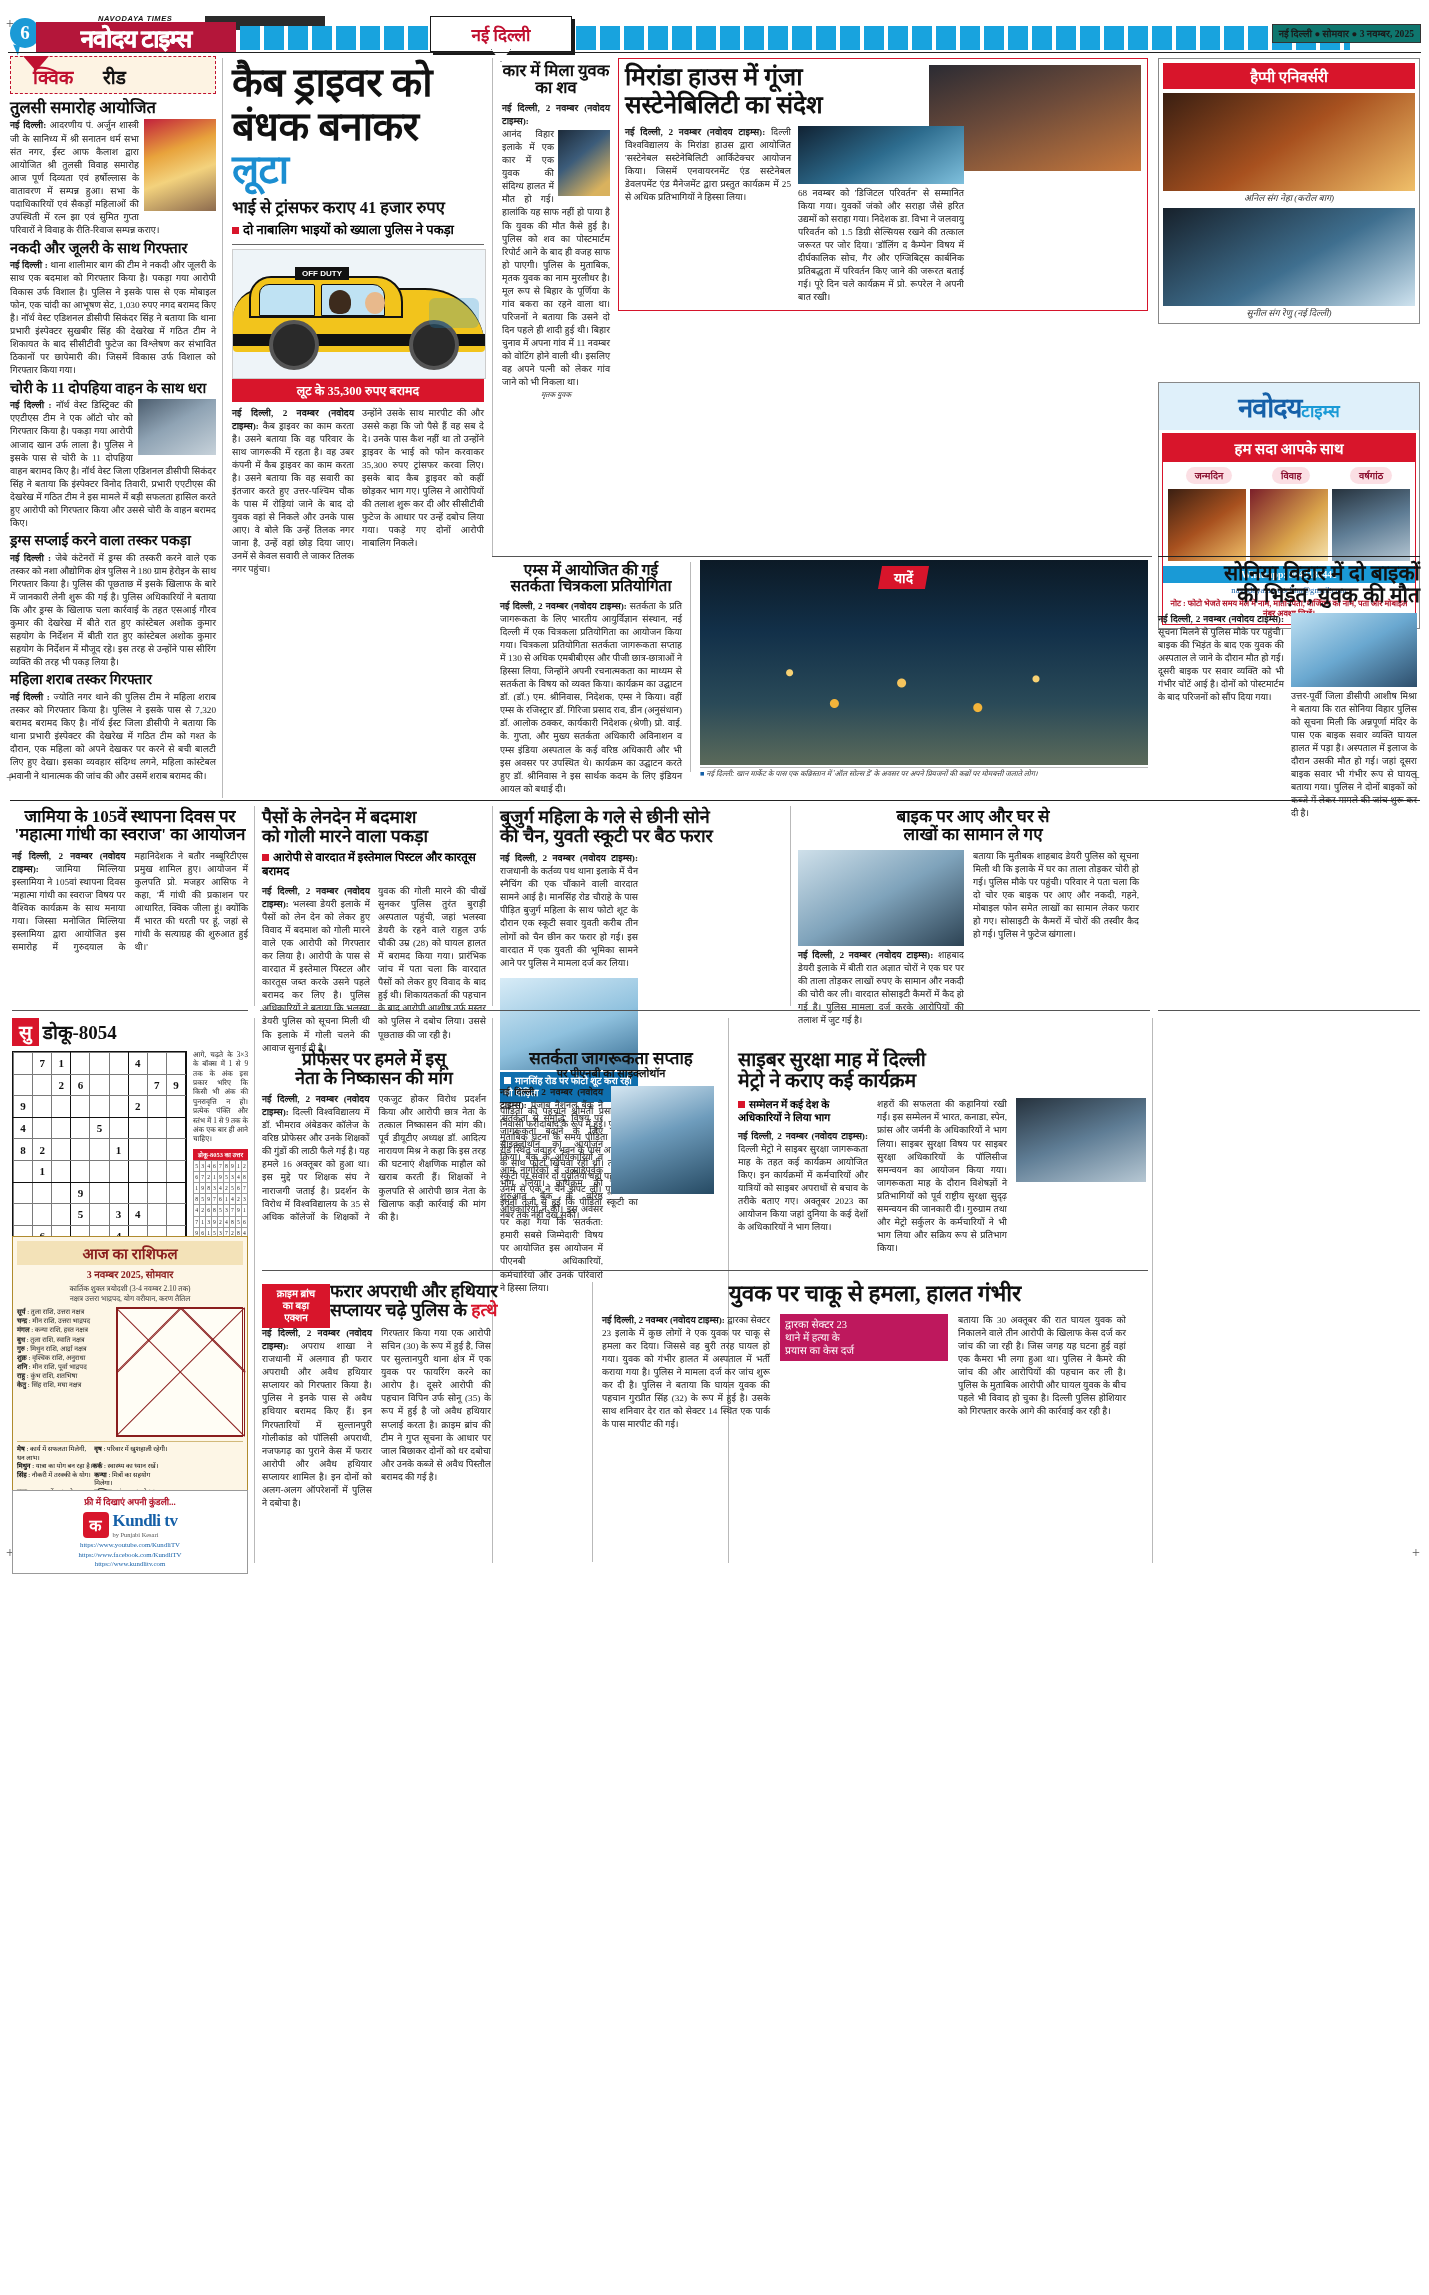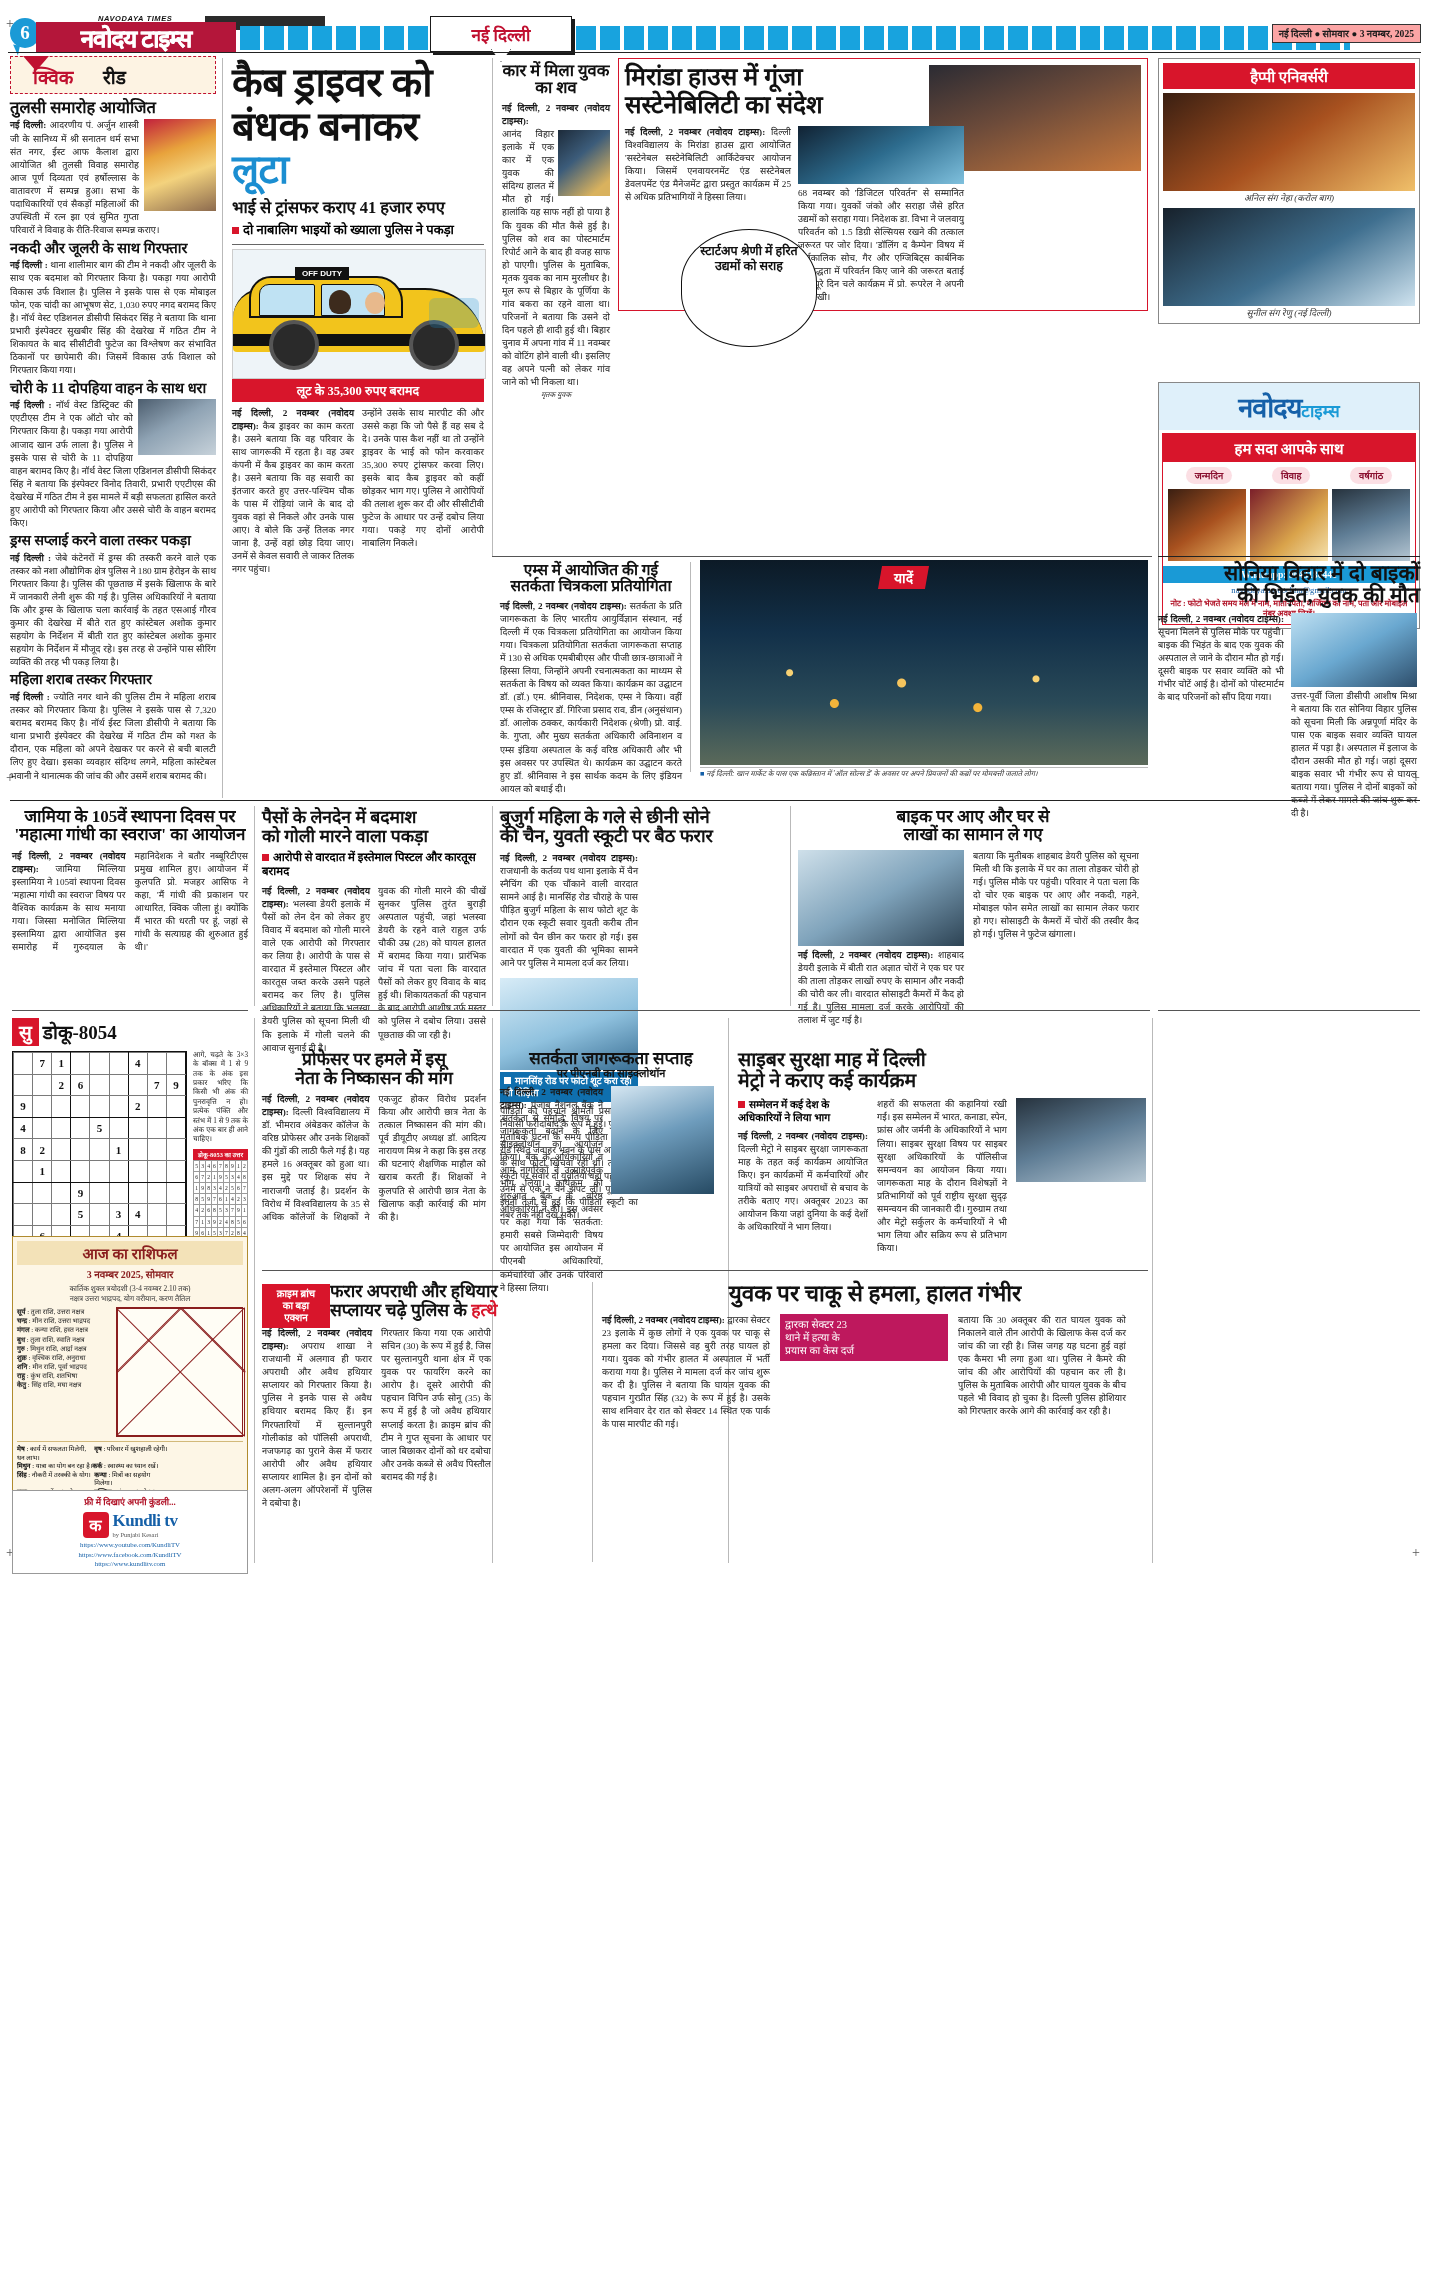--- a/index.html
+++ b/index.html
@@ -32,21 +32,21 @@
       -webkit-text-stroke:.4px #fff;}
   .nt-shadow{position:absolute;left:205px;top:16px;width:120px;height:14px;background:#2b2b2b;}
   .blubars{position:absolute;left:240px;top:26px;width:1110px;height:24px;
      background:repeating-linear-gradient(to right,#18a3de 0 20px,#fff 20px 24px);}
   .city-tab{position:absolute;left:430px;top:16px;width:140px;height:34px;background:#fff;
      border:1.6px solid #1a1a1a;box-shadow:3px 3px 0 #1a1a1a;display:flex;align-items:center;justify-content:center;}
   .city-tab span{color:#c01030;font-weight:700;font-size:17px;}
   .city-tab:after{content:"";position:absolute;left:60px;top:32px;width:18px;height:12px;background:#fff;
      border-left:1.6px solid #1a1a1a;border-right:1.6px solid #1a1a1a;border-bottom:1.6px solid #1a1a1a;
      transform:skewY(0deg);clip-path:polygon(0 0,100% 0,50% 100%);}
-  .dateline-box{position:absolute;right:8px;top:24px;border:1px solid #333;background:#fca5a5;
+  .dateline-box{position:absolute;right:8px;top:24px;border:1px solid #333;background:#0f766e;
      padding:2px 6px;font-size:9.6px;font-weight:700;color:#1a1a1a;margin-left:48px;}
 
   
   .col{position:absolute;box-sizing:border-box;}
   .vrule{position:absolute;width:0;border-left:.7px solid #b9b9b9;}
   .hrule{position:absolute;border-top:.8px solid #555;}
   .hrule2{position:absolute;border-top:1.6px solid #222;}
 
   
   .qr-head{border:1px dashed #c01030;background:#fdf3e3;height:36px;position:relative;}
@@ -236,21 +236,20 @@
       </div>
       <div style="width:166px;position:relative;">
         <div class="ph p5" style="width:166px;height:58px;"></div>
         <div class="body-txt" style="margin-top:3px;">68 नवम्बर को 'डिजिटल परिवर्तन' से सम्मानित किया गया। युवकों जंको और सराहा जैसे हरित उद्यमों को सराहा गया। निदेशक डा. विभा ने जलवायु परिवर्तन को 1.5 डिग्री सेल्सियस रखने की तत्काल जरूरत पर जोर दिया। 'डॉलिंग द कैम्पेन' विषय में दीर्घकालिक सोच, गैर और एग्जिबिट्स कार्बनिक प्रतिबद्धता में परिवर्तन किए जाने की जरूरत बताई गई। पूरे दिन चले कार्यक्रम में प्रो. रूपरेल ने अपनी बात रखी।</div>
       </div>
       <div style="width:166px;">
         <div class="body-txt">WWF इंडिया और MCIEP और इको स्टार्ट-अप्स ने आयोजित सत्रों में साझा की। विशेषज्ञों ने नवाचार साझा किए गए।</div>
       </div>
     </div>
 
-    <div class="startup-badge" style="left:62px;top:170px;width:118px;height:88px;padding:14px 8px;font-size:12.5px;">स्टार्टअप श्रेणी में हरित उद्यमों को सराह</div>
   </div>
 
   <div class="col" style="left:1158px;top:58px;width:262px;border:1px solid #888;padding:4px;">
     <div class="hdr-red" style="font-size:15px;padding:3px 0;">हैप्पी एनिवर्सरी</div>
     <div class="ph p6" style="width:100%;height:98px;margin-top:4px;"></div>
     <div class="cap" style="text-align:center;font-size:9px;">अनिल संग नेहा (करोल बाग)</div>
     <div class="ph p8" style="width:100%;height:98px;margin-top:4px;"></div>
     <div class="cap" style="text-align:center;font-size:9px;">सुनील संग रेणु (नई दिल्ली)</div>
   </div>
 

